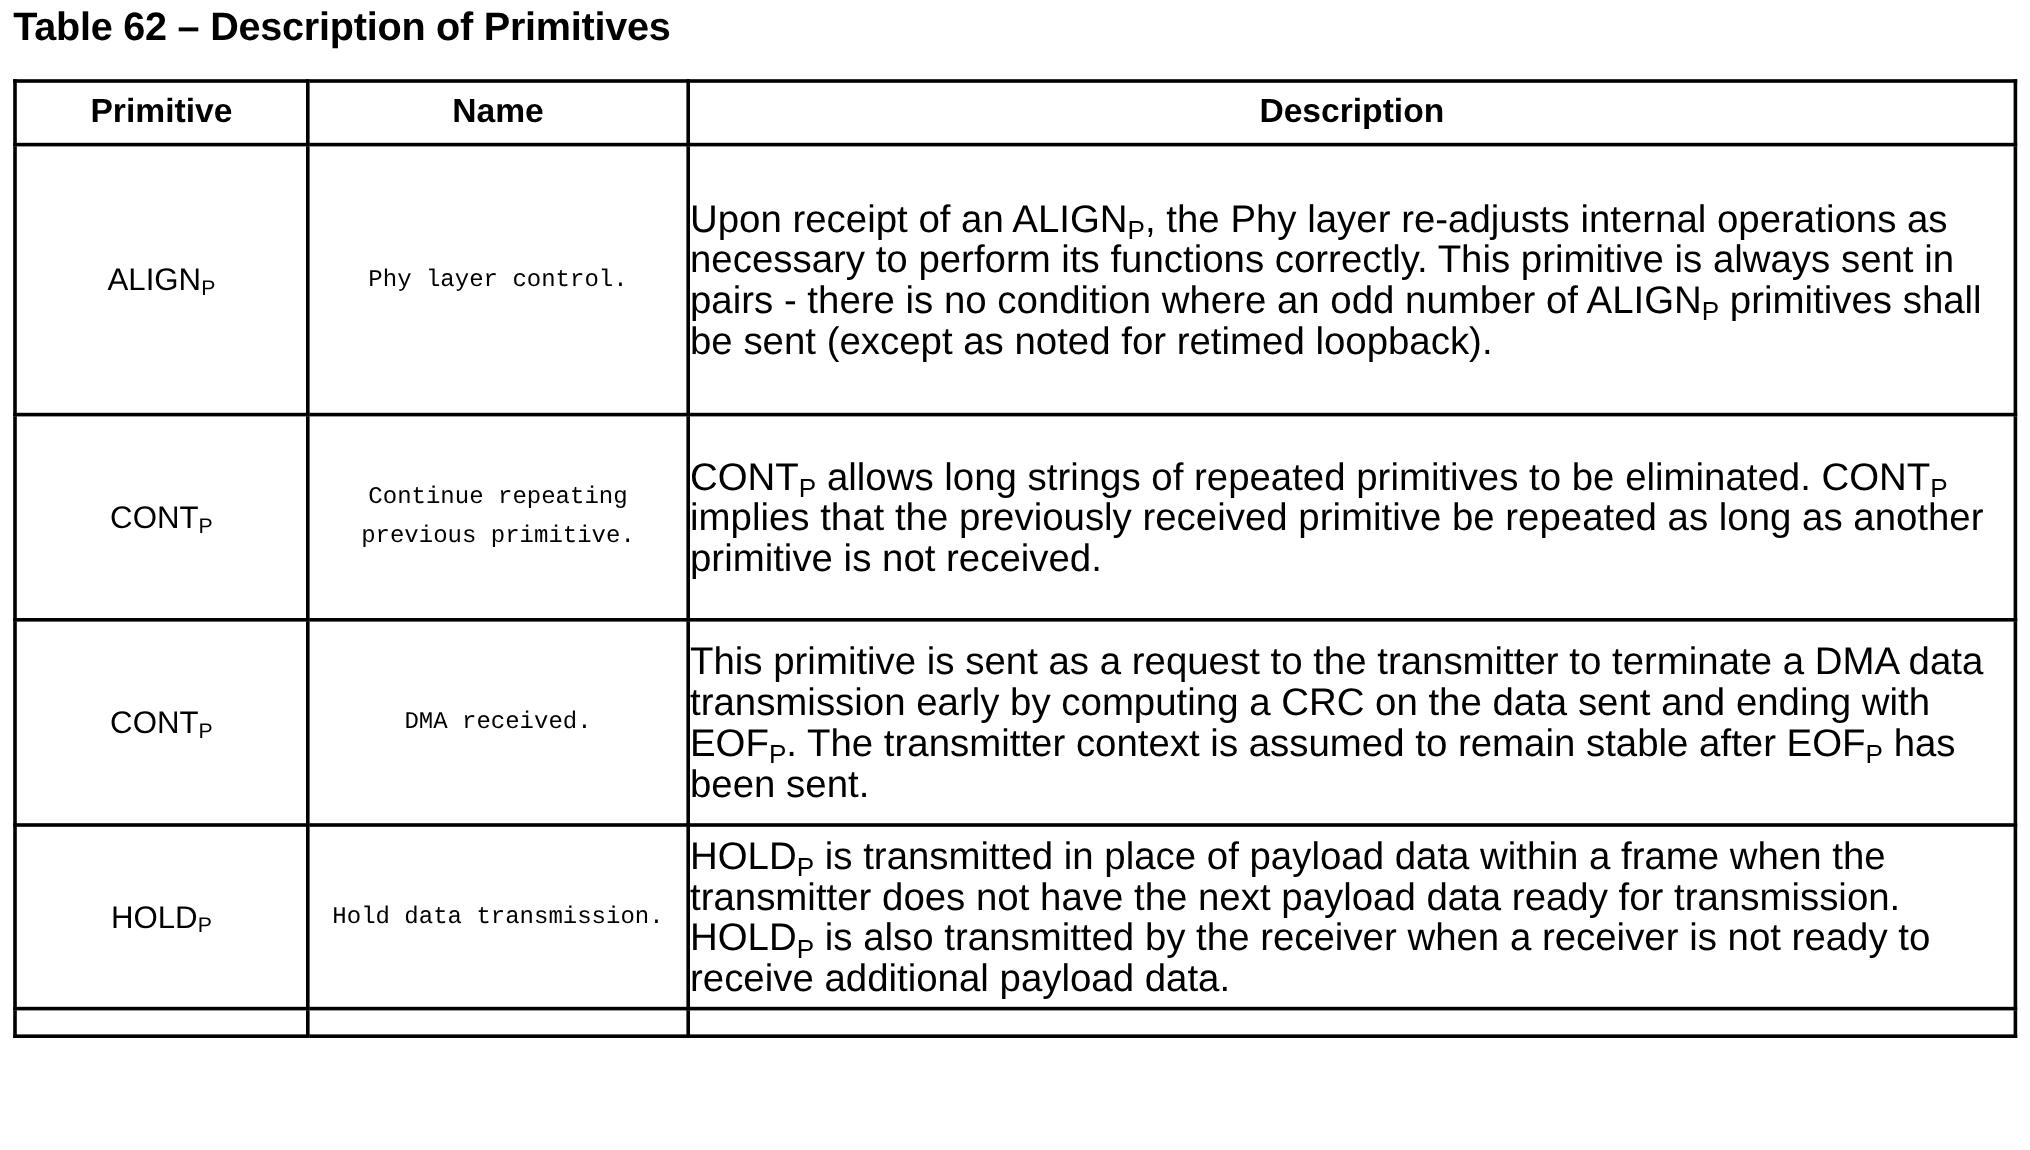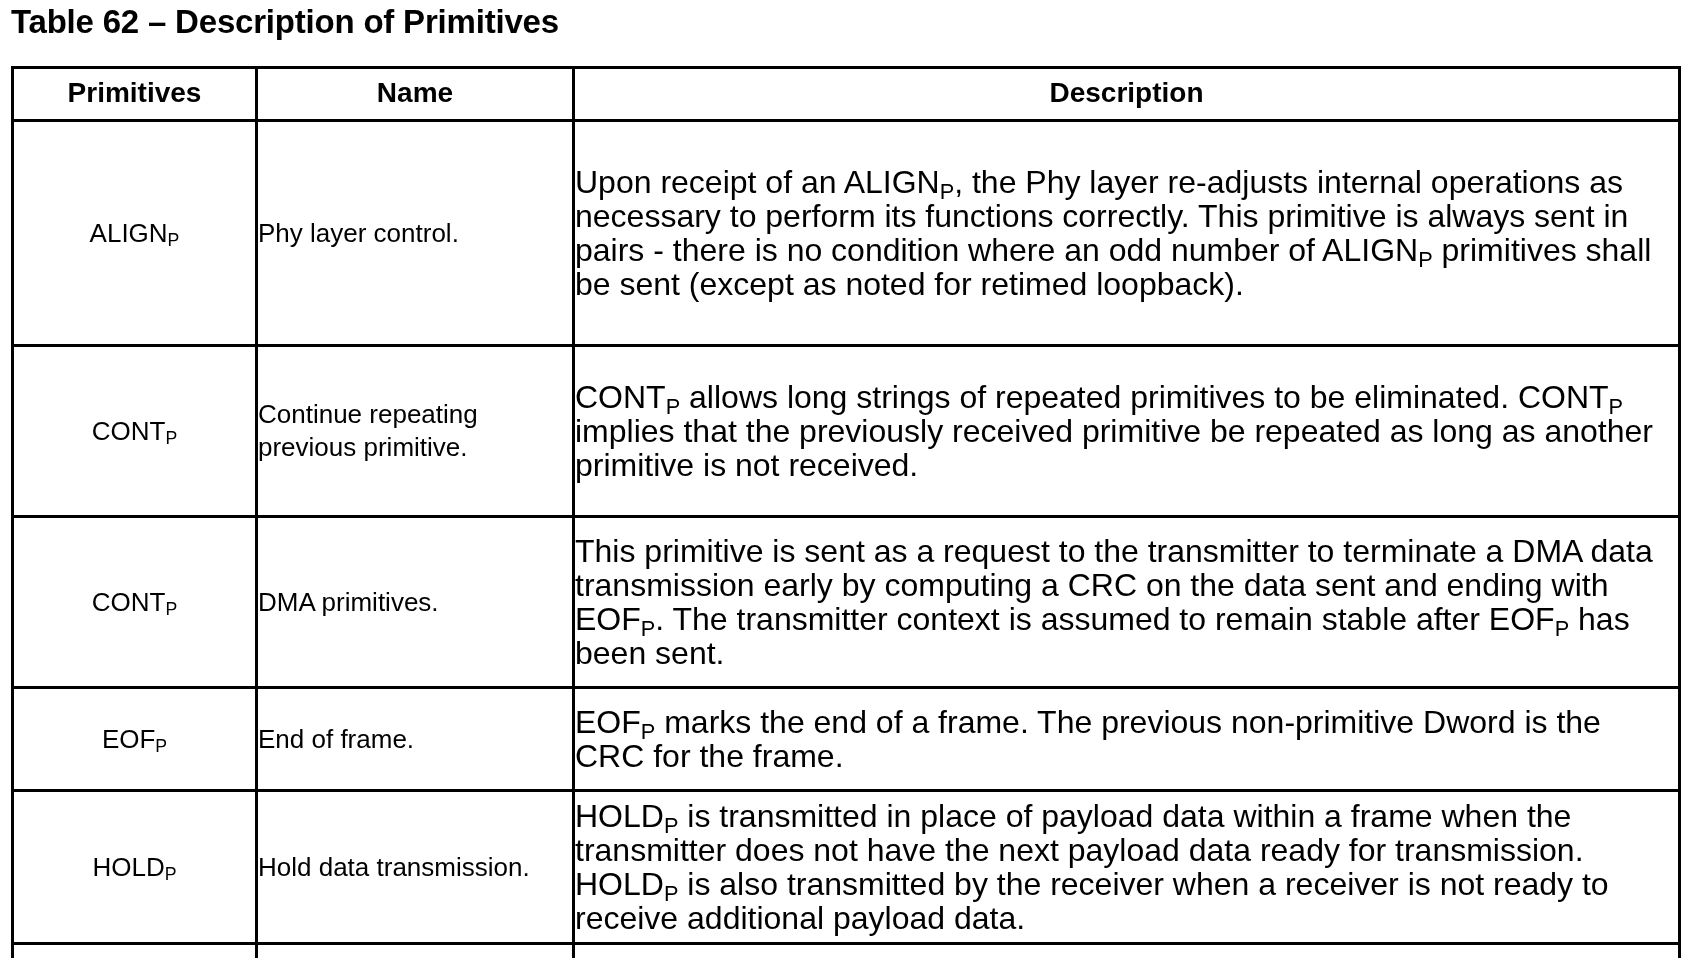--- a/index.html
+++ b/index.html
@@ -68,26 +68,27 @@
   .cell-primitive {
     font-size: 26px;
     line-height: 33px;
     padding: 6px 10px 6px 14px;
     text-align: center;
     vertical-align: middle;
     font-weight: normal;
   }
 
   .cell-name {
-    font-size: 26px;
+    font-size: 20px;
     line-height: 33px;
     padding: 6px 10px 6px 14px;
-    text-align: left;
+    text-align: center;
     vertical-align: middle;
     font-weight: normal;
+    font-family: Liberation Mono, monospace;
   }
 
   .cell-desc {
     font-size: 32px;
     line-height: 34px;
     padding: 8px 12px 8px 16px;
     text-align: left;
     vertical-align: middle;
     font-weight: normal;
   }
@@ -124,21 +125,21 @@
   <div class="table-caption">Table 62 – Description of Primitives</div>
 
   <table class="primitives-table">
     <colgroup>
       <col class="col-primitive">
       <col class="col-name">
       <col class="col-desc">
     </colgroup>
     <thead>
       <tr>
-        <th>Primitives</th>
+        <th>Primitive</th>
         <th>Name</th>
         <th>Description</th>
       </tr>
     </thead>
     <tbody>
 
       <tr class="row-align">
         <td class="cell-primitive">
           <span class="nowrap"><span>ALIGN</span><sub>P</sub></span>
         </td>
@@ -155,35 +156,26 @@
         <td class="cell-name">Continue repeating previous primitive.</td>
         <td class="cell-desc">
           CONT<sub>P</sub> allows long strings of repeated primitives to be eliminated. CONT<sub>P</sub> implies that the previously received primitive be repeated as long as another primitive is not received.
         </td>
       </tr>
 
       <tr class="row-dmat">
         <td class="cell-primitive">
           <span class="nowrap"><span>CONT</span><sub>P</sub></span>
         </td>
-        <td class="cell-name">DMA primitives.</td>
+        <td class="cell-name">DMA received.</td>
         <td class="cell-desc">
           This primitive is sent as a request to the transmitter to terminate a DMA data transmission early by computing a CRC on the data sent and ending with EOF<sub>P</sub>. The transmitter context is assumed to remain stable after EOF<sub>P</sub> has been sent.
         </td>
       </tr>
 
-      <tr class="row-eof">
-        <td class="cell-primitive">
-          <span class="nowrap"><span>EOF</span><sub>P</sub></span>
-        </td>
-        <td class="cell-name">End of frame.</td>
-        <td class="cell-desc">
-          EOF<sub>P</sub> marks the end of a frame. The previous non-primitive Dword is the CRC for the frame.
-        </td>
-      </tr>
 
       <tr class="row-hold">
         <td class="cell-primitive">
           <span class="nowrap"><span>HOLD</span><sub>P</sub></span>
         </td>
         <td class="cell-name">Hold data transmission.</td>
         <td class="cell-desc">
           HOLD<sub>P</sub> is transmitted in place of payload data within a frame when the transmitter does not have the next payload data ready for transmission. HOLD<sub>P</sub> is also transmitted by the receiver when a receiver is not ready to receive additional payload data.
         </td>
       </tr>

